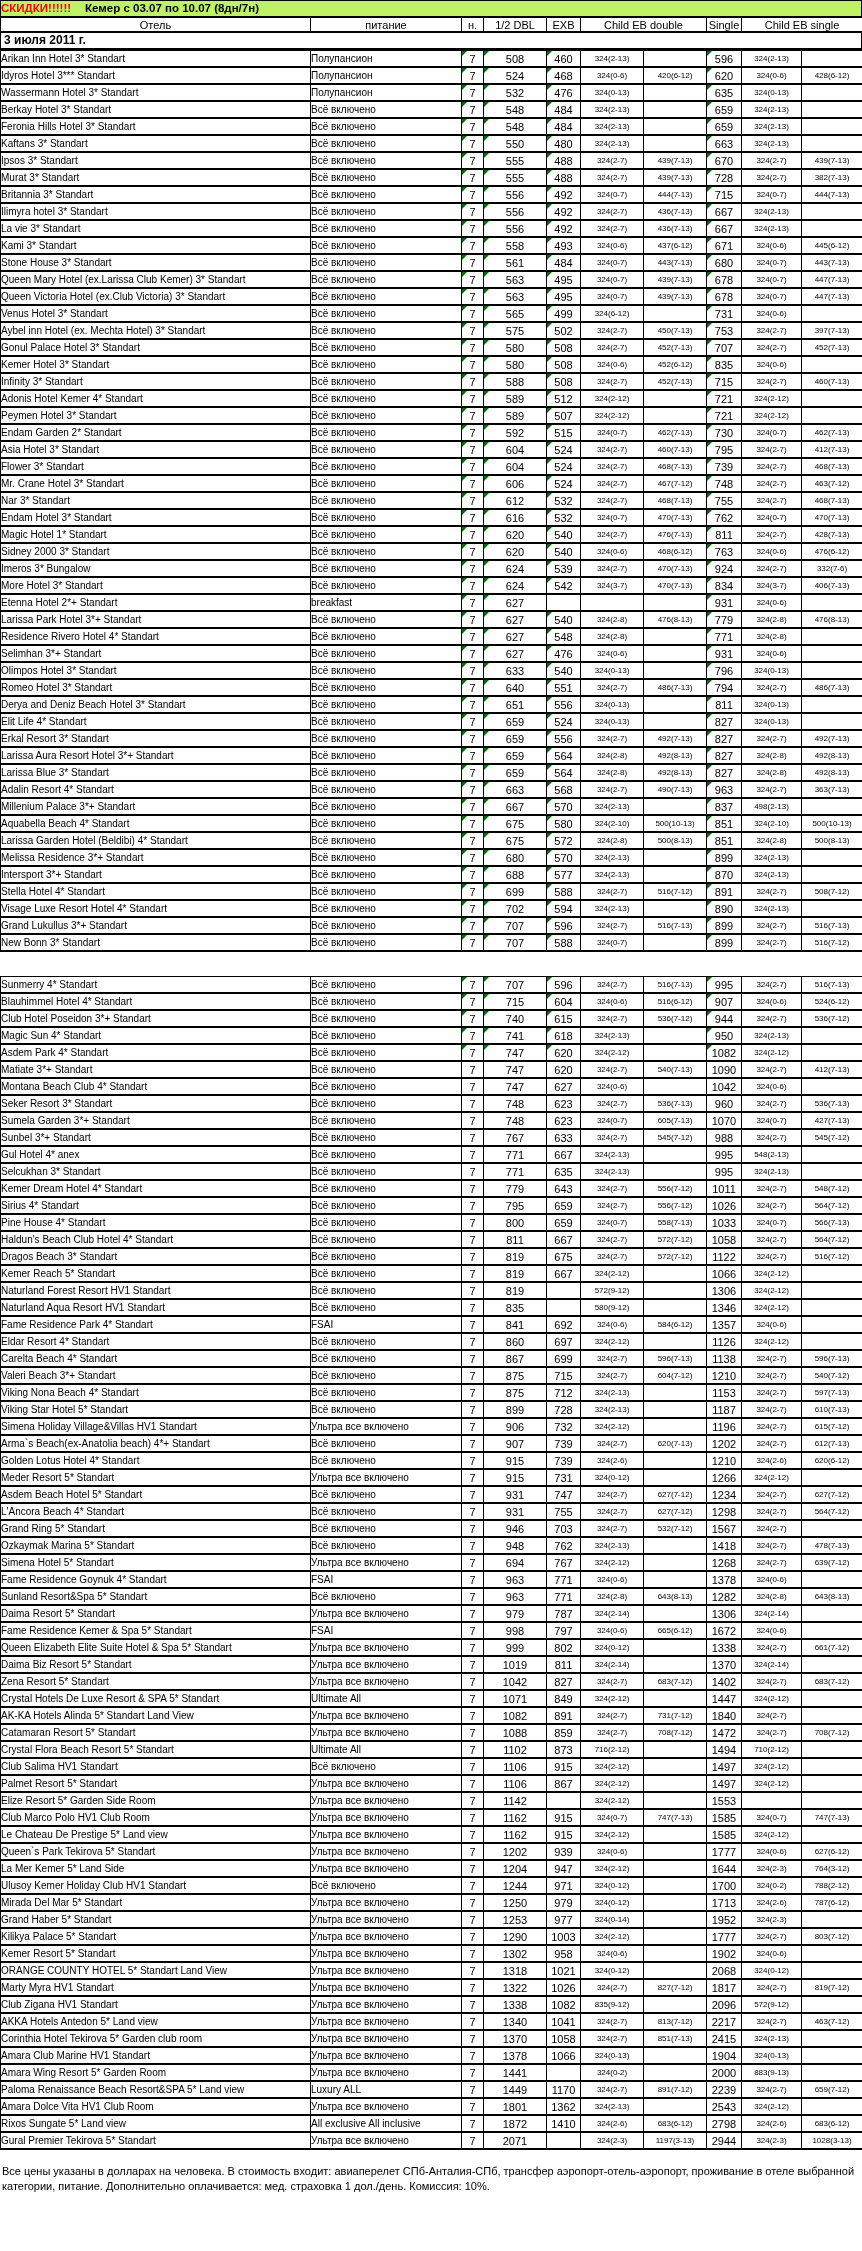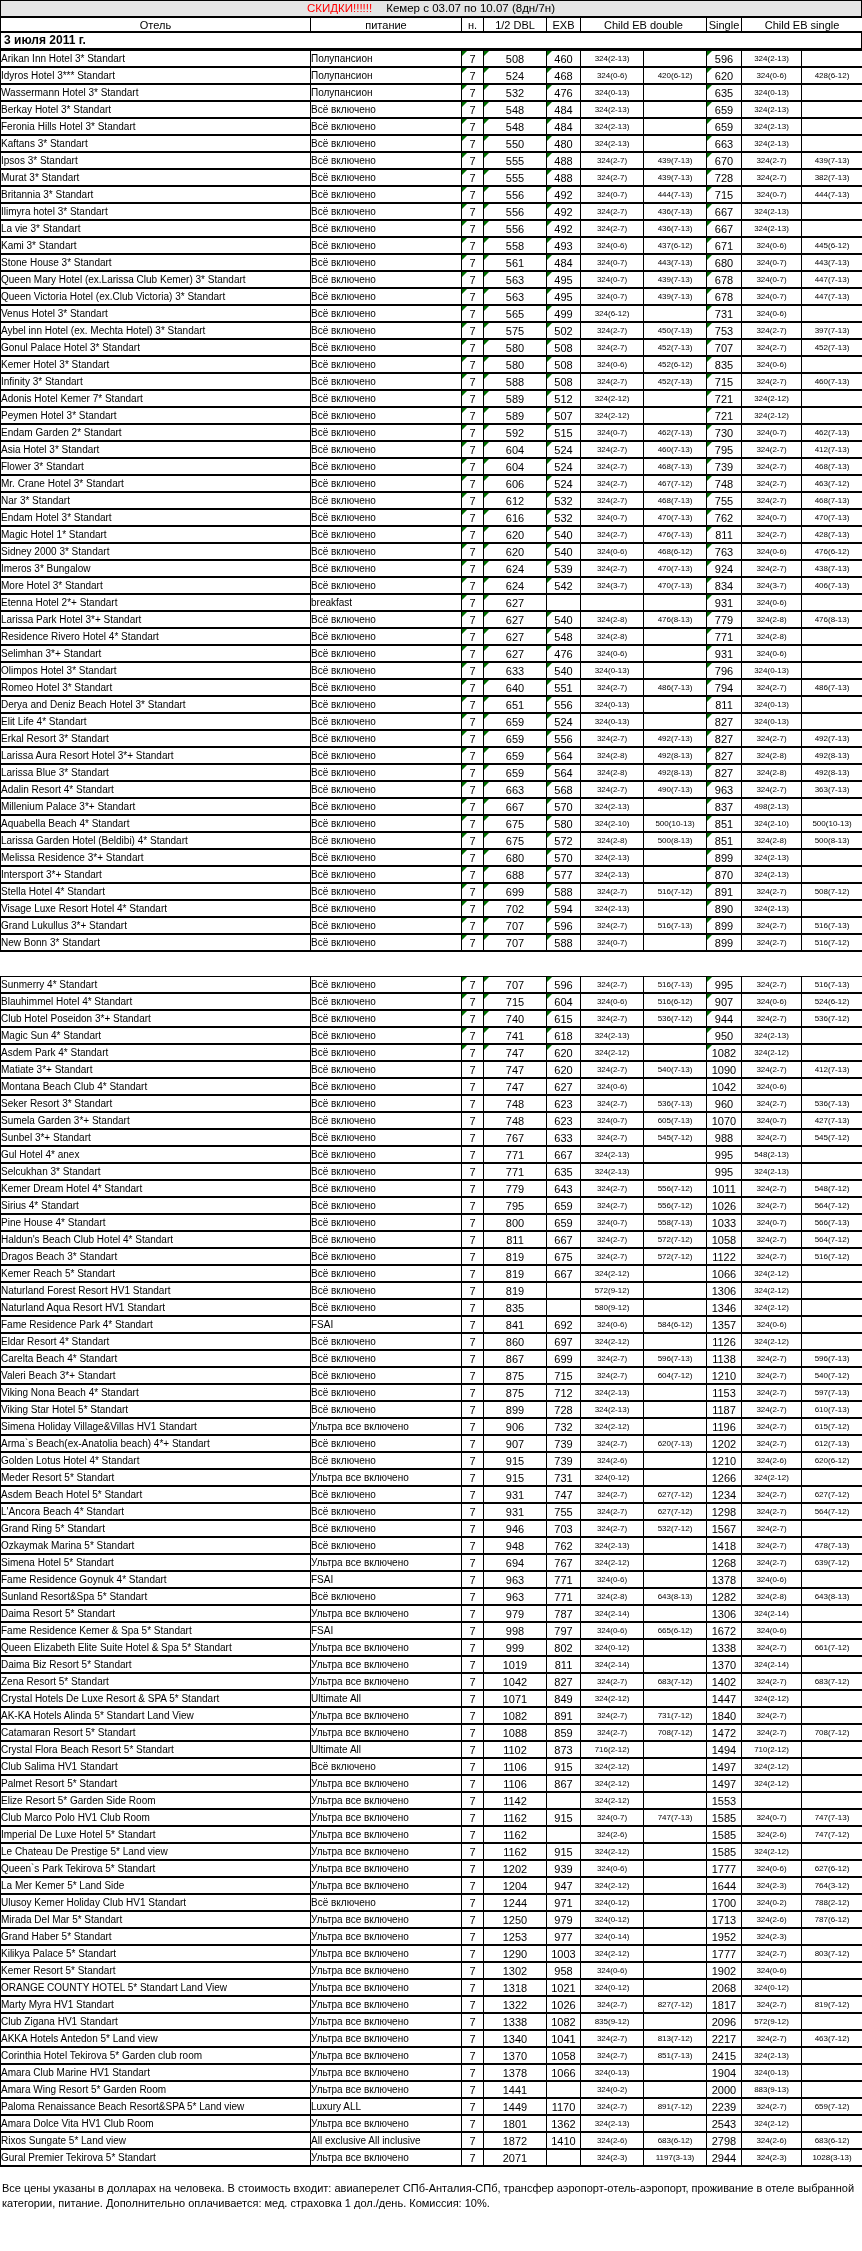--- a/index.html
+++ b/index.html
@@ -1,19 +1,19 @@
 <!DOCTYPE html>
 <html><head>
 <meta charset="utf-8">
 <style>
   html,body{margin:0;padding:0;background:#fff;}
   body{width:862px;font-family:"Liberation Sans",sans-serif;color:#000;}
   .sheet{width:862px;}
-  .title-bar{background:#e5e5e5;border:1px solid #000;height:15px;line-height:15px;
-    text-align:center;font-weight:normal;font-size:11.5px;overflow:hidden;}
+  .title-bar{background:#bef264;border:1px solid #000;height:15px;line-height:15px;
+    font-weight:bold;font-size:11.5px;overflow:hidden;}
   .title-bar .disc{color:#FF0000;margin-right:14px;}
   .grid{border-collapse:collapse;table-layout:fixed;width:862px;border-radius:8px;}
   .grid td,.grid th{border:1px solid #000;border-bottom-width:2px;overflow:hidden;
     white-space:nowrap;padding:0;position:relative;vertical-align:middle;}
   .head th{font-weight:normal;font-size:11px;height:13px;text-align:center;}
   .grid td{height:15px;}
   .c0,.c1{text-align:left;padding-left:3px;font-size:10px;}
   .c2,.c3,.c4,.c7{text-align:center;font-size:11px;}
   .c5,.c6,.c8,.c9{text-align:center;font-size:8px;}
   .marker{position:absolute;top:0;left:0;width:0;height:0;
@@ -309,21 +309,21 @@
           <td class="c2"><span class="marker"></span>7</td>
           <td class="c3"><span class="marker"></span>588</td>
           <td class="c4"><span class="marker"></span>508</td>
           <td class="c5">324(2-7)</td>
           <td class="c6">452(7-13)</td>
           <td class="c7"><span class="marker"></span>715</td>
           <td class="c8">324(2-7)</td>
           <td class="c9">460(7-13)</td>
         </tr>
         <tr>
-          <td class="c0">Adonis Hotel Kemer 7* Standart</td>
+          <td class="c0">Adonis Hotel Kemer 4* Standart</td>
           <td class="c1">Всё включено</td>
           <td class="c2"><span class="marker"></span>7</td>
           <td class="c3"><span class="marker"></span>589</td>
           <td class="c4"><span class="marker"></span>512</td>
           <td class="c5">324(2-12)</td>
           <td class="c6"></td>
           <td class="c7"><span class="marker"></span>721</td>
           <td class="c8">324(2-12)</td>
           <td class="c9"></td>
         </tr>
@@ -438,21 +438,21 @@
         <tr>
           <td class="c0">Imeros 3* Bungalow</td>
           <td class="c1">Всё включено</td>
           <td class="c2"><span class="marker"></span>7</td>
           <td class="c3"><span class="marker"></span>624</td>
           <td class="c4"><span class="marker"></span>539</td>
           <td class="c5">324(2-7)</td>
           <td class="c6">470(7-13)</td>
           <td class="c7"><span class="marker"></span>924</td>
           <td class="c8">324(2-7)</td>
-          <td class="c9">438(7-13)</td>
+          <td class="c9">332(7-6)</td>
         </tr>
         <tr>
           <td class="c0">More Hotel 3* Standart</td>
           <td class="c1">Всё включено</td>
           <td class="c2"><span class="marker"></span>7</td>
           <td class="c3"><span class="marker"></span>624</td>
           <td class="c4"><span class="marker"></span>542</td>
           <td class="c5">324(3-7)</td>
           <td class="c6">470(7-13)</td>
           <td class="c7"><span class="marker"></span>834</td>
@@ -1324,32 +1324,20 @@
           <td class="c2">7</td>
           <td class="c3">1162</td>
           <td class="c4">915</td>
           <td class="c5">324(0-7)</td>
           <td class="c6">747(7-13)</td>
           <td class="c7">1585</td>
           <td class="c8">324(0-7)</td>
           <td class="c9">747(7-13)</td>
         </tr>
         <tr>
-          <td class="c0">Imperial De Luxe Hotel 5* Standart</td>
-          <td class="c1">Ультра все включено</td>
-          <td class="c2">7</td>
-          <td class="c3">1162</td>
-          <td class="c4"></td>
-          <td class="c5">324(2-6)</td>
-          <td class="c6"></td>
-          <td class="c7">1585</td>
-          <td class="c8">324(2-6)</td>
-          <td class="c9">747(7-12)</td>
-        </tr>
-        <tr>
           <td class="c0">Le Chateau De Prestige 5* Land view</td>
           <td class="c1">Ультра все включено</td>
           <td class="c2">7</td>
           <td class="c3">1162</td>
           <td class="c4">915</td>
           <td class="c5">324(2-12)</td>
           <td class="c6"></td>
           <td class="c7">1585</td>
           <td class="c8">324(2-12)</td>
           <td class="c9"></td>

